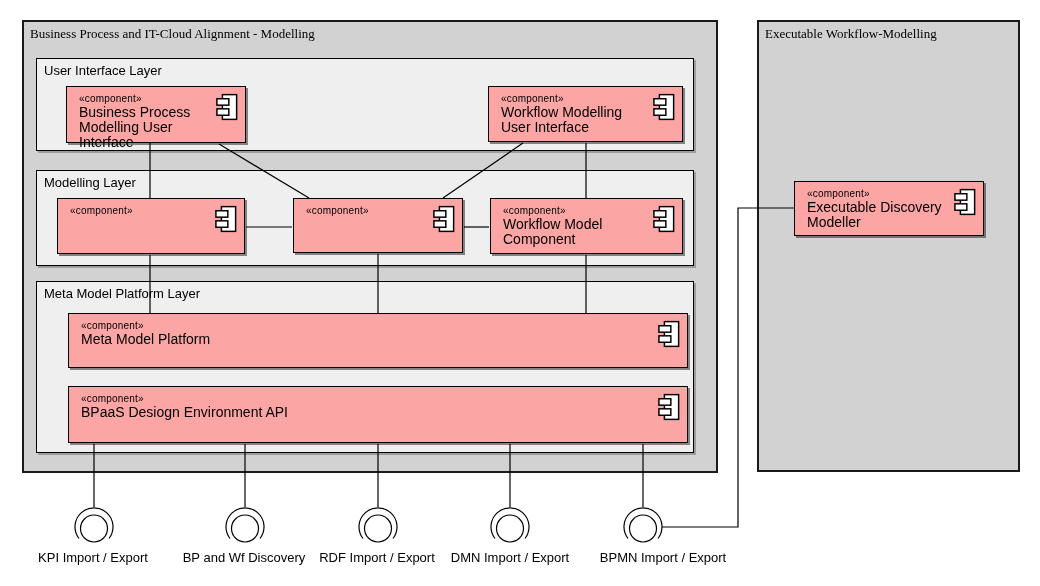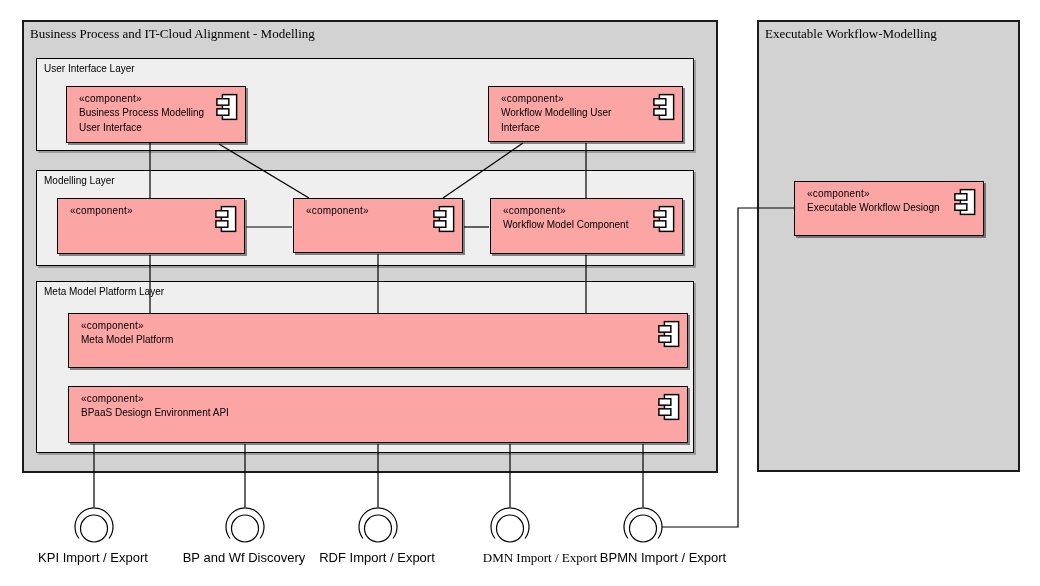--- a/index.html
+++ b/index.html
@@ -11,31 +11,31 @@
     position:absolute;background:#d2d2d2;border:2px solid #1a1a1a;box-sizing:border-box;
   }
   .container-title{
     position:absolute;left:6px;top:4px;font-size:13px;white-space:nowrap;font-family:Liberation Serif, serif;
   }
   .layer{
     position:absolute;background:#efefef;border:1.5px solid #000;box-sizing:border-box;
     box-shadow:2px 2px 0 rgba(0,0,0,0.25);
   }
   .layer-title{
-    position:absolute;left:7px;top:4px;font-size:10px;white-space:nowrap;
+    position:absolute;left:7px;top:4px;font-size:13px;white-space:nowrap;
   }
   .component{
     position:absolute;background:#fca5a5;border:1.5px solid #000;box-sizing:border-box;
     box-shadow:2px 2px 0 rgba(0,0,0,0.45);
   }
   .stereo{
     position:absolute;left:12px;top:6px;font-size:10px;letter-spacing:0.2px;
   }
   .cname{
-    position:absolute;left:12px;top:18px;right:40px;font-size:10px;line-height:15px;
+    position:absolute;left:12px;top:18px;right:40px;font-size:14px;line-height:15px;
   }
   .cicon{
     position:absolute;top:6px;right:7px;width:22px;height:28px;
   }
   .lines-overlay{
     position:absolute;left:0;top:0;width:1040px;height:586px;pointer-events:none;
   }
   .iface-label{
     position:absolute;font-size:13px;white-space:nowrap;transform:translateX(-50%);
     top:550px;
@@ -125,21 +125,21 @@
   <div class="cname">BPaaS Desiogn Environment API</div>
   <svg class="cicon" viewBox="0 0 24 30">
     <rect x="7" y="1.5" width="15.5" height="27" fill="#fff" stroke="#000" stroke-width="1.6"></rect>
     <rect x="1" y="6" width="13" height="7" fill="#fff" stroke="#000" stroke-width="1.6"></rect>
     <rect x="1" y="17" width="13" height="7" fill="#fff" stroke="#000" stroke-width="1.6"></rect>
   </svg>
 </div>
 
 <div class="component" style="left:794px;top:181px;width:190px;height:55px;">
   <div class="stereo">«component»</div>
-  <div class="cname">Executable Workflow Desiogn</div>
+  <div class="cname">Executable Discovery Modeller</div>
   <svg class="cicon" viewBox="0 0 24 30">
     <rect x="7" y="1.5" width="15.5" height="27" fill="#fff" stroke="#000" stroke-width="1.6"></rect>
     <rect x="1" y="6" width="13" height="7" fill="#fff" stroke="#000" stroke-width="1.6"></rect>
     <rect x="1" y="17" width="13" height="7" fill="#fff" stroke="#000" stroke-width="1.6"></rect>
   </svg>
 </div>
 
 <svg class="lines-overlay" width="1040" height="586" viewBox="0 0 1040 586">
   <g stroke="#000" stroke-width="1.2" fill="none">
 
@@ -182,14 +182,14 @@
   </g>
   <g stroke="#000" stroke-width="1.2" fill="none">
     <path d="M 628 538.5 A 19 19 0 1 1 658 538.5"></path>
     <circle cx="643" cy="528.5" r="13.5" fill="#ffffff"></circle>
   </g>
 </svg>
 
 <div class="iface-label" style="left:93px;">KPI Import / Export</div>
 <div class="iface-label" style="left:244px;">BP and Wf Discovery</div>
 <div class="iface-label" style="left:377px;">RDF Import / Export</div>
-<div class="iface-label" style="left:540px;font-family:Liberation Serif, serif;">DMN Import / Export</div>
+<div class="iface-label" style="left:510px;">DMN Import / Export</div>
 <div class="iface-label" style="left:663px;">BPMN Import / Export</div>
 
 </body></html>

